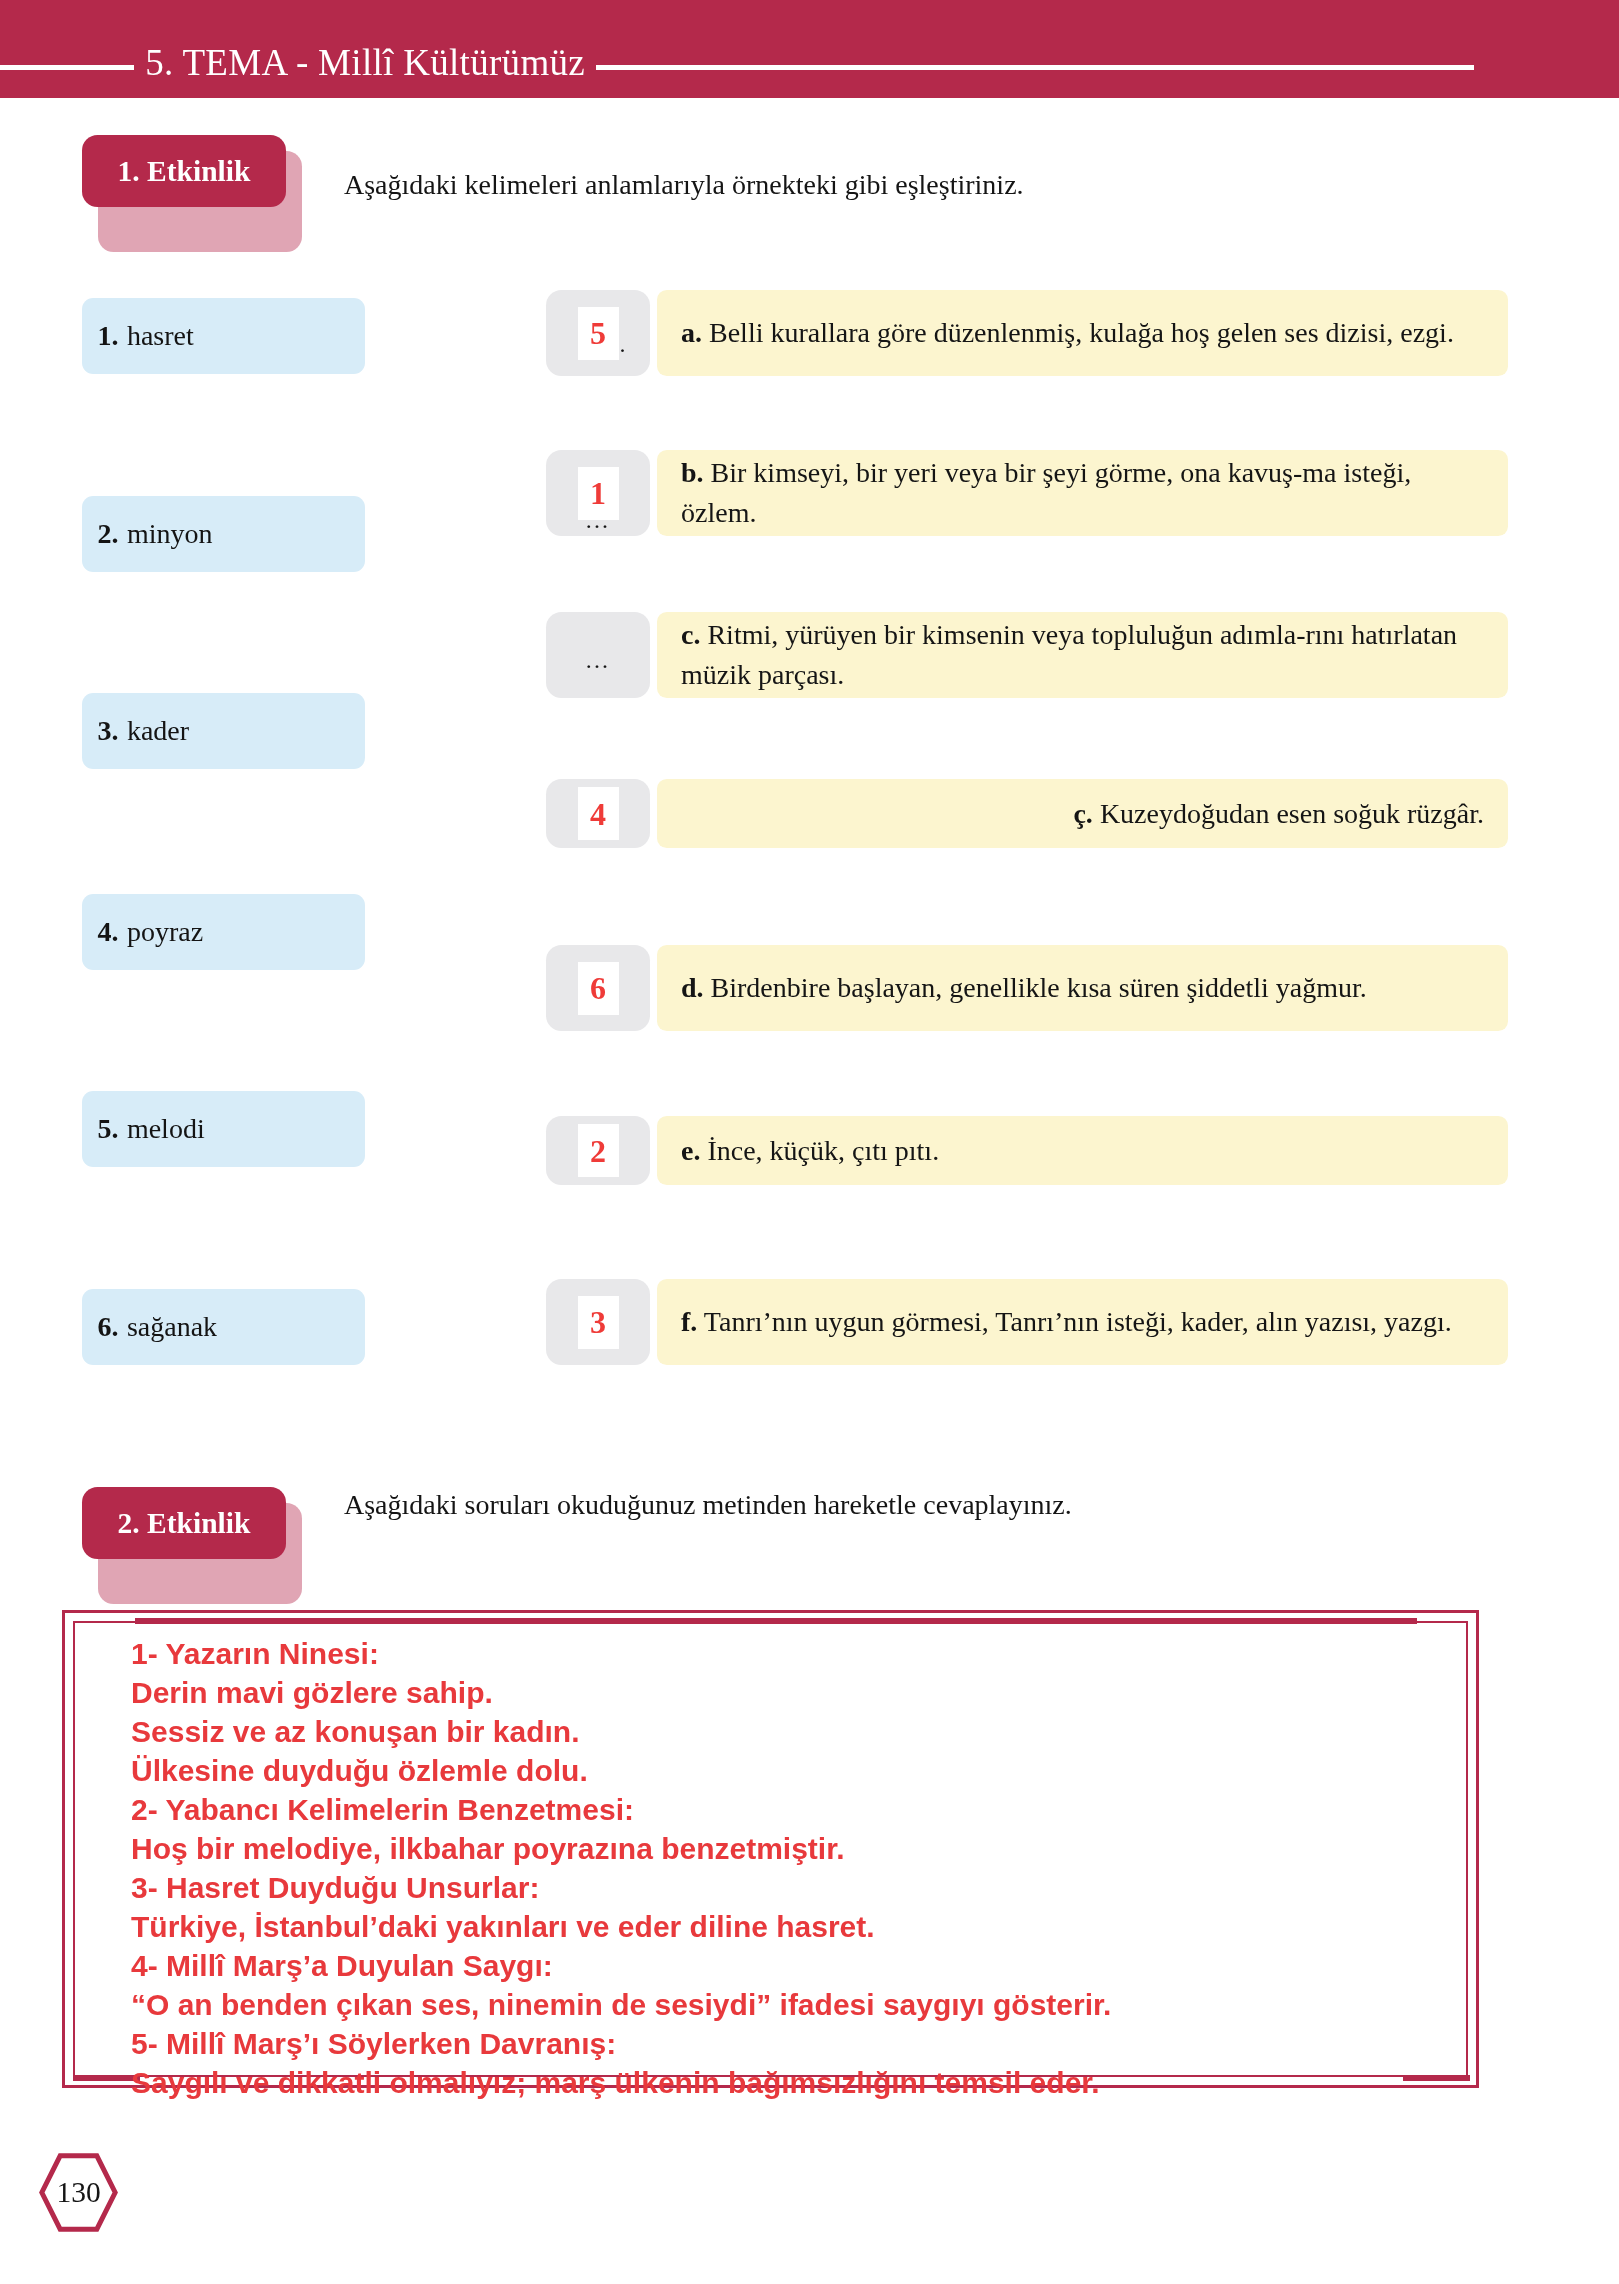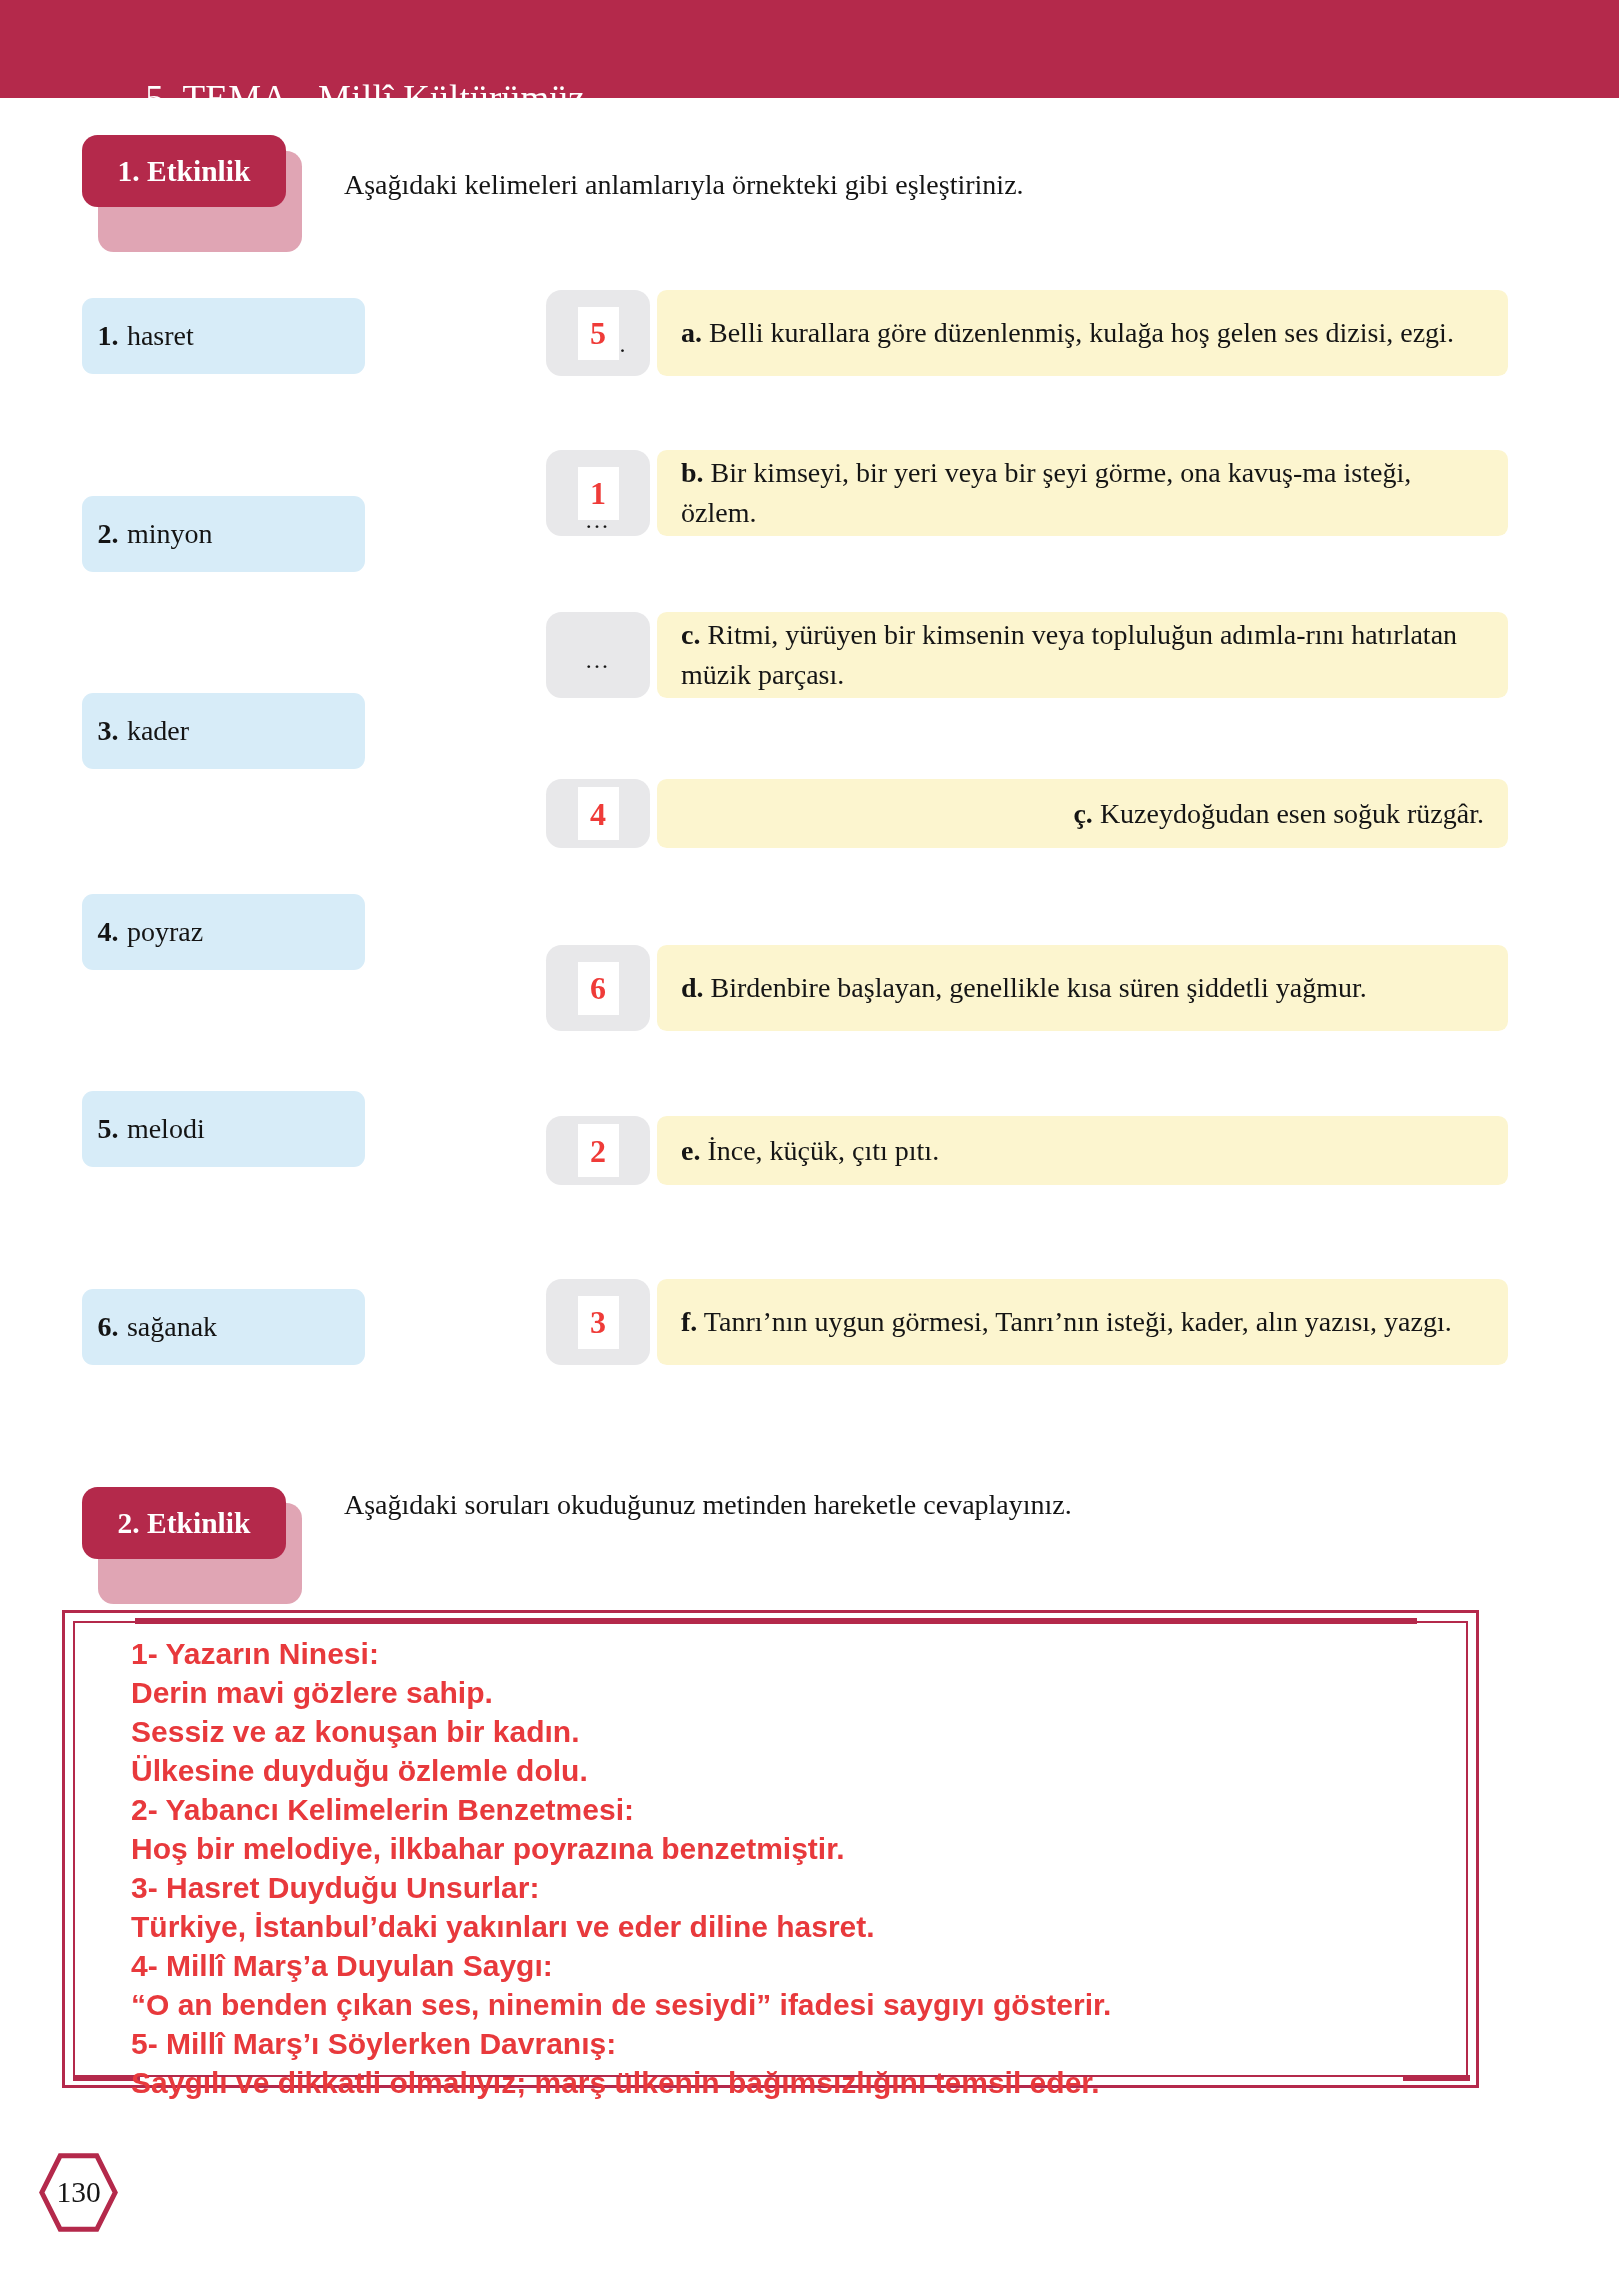--- a/index.html
+++ b/index.html
@@ -21,21 +21,21 @@
     left: 0; top: 0;
     width: 1620px;
     height: 98px;
     background: #b4294b;
   }
   .header-inner {
     position: absolute;
     left: 0; top: 0;
     width: 1620px; height: 120px;
     display: flex;
-    align-items: flex-end;
+    align-items: center;
   }
   .header-rule-left {
     width: 134px;
     height: 4.9px;
     background: #ffffff;
     margin-top: 15.5px;
   }
   .header-title {
     color: #ffffff;
     font-family: "Liberation Serif", "DejaVu Serif", serif;

